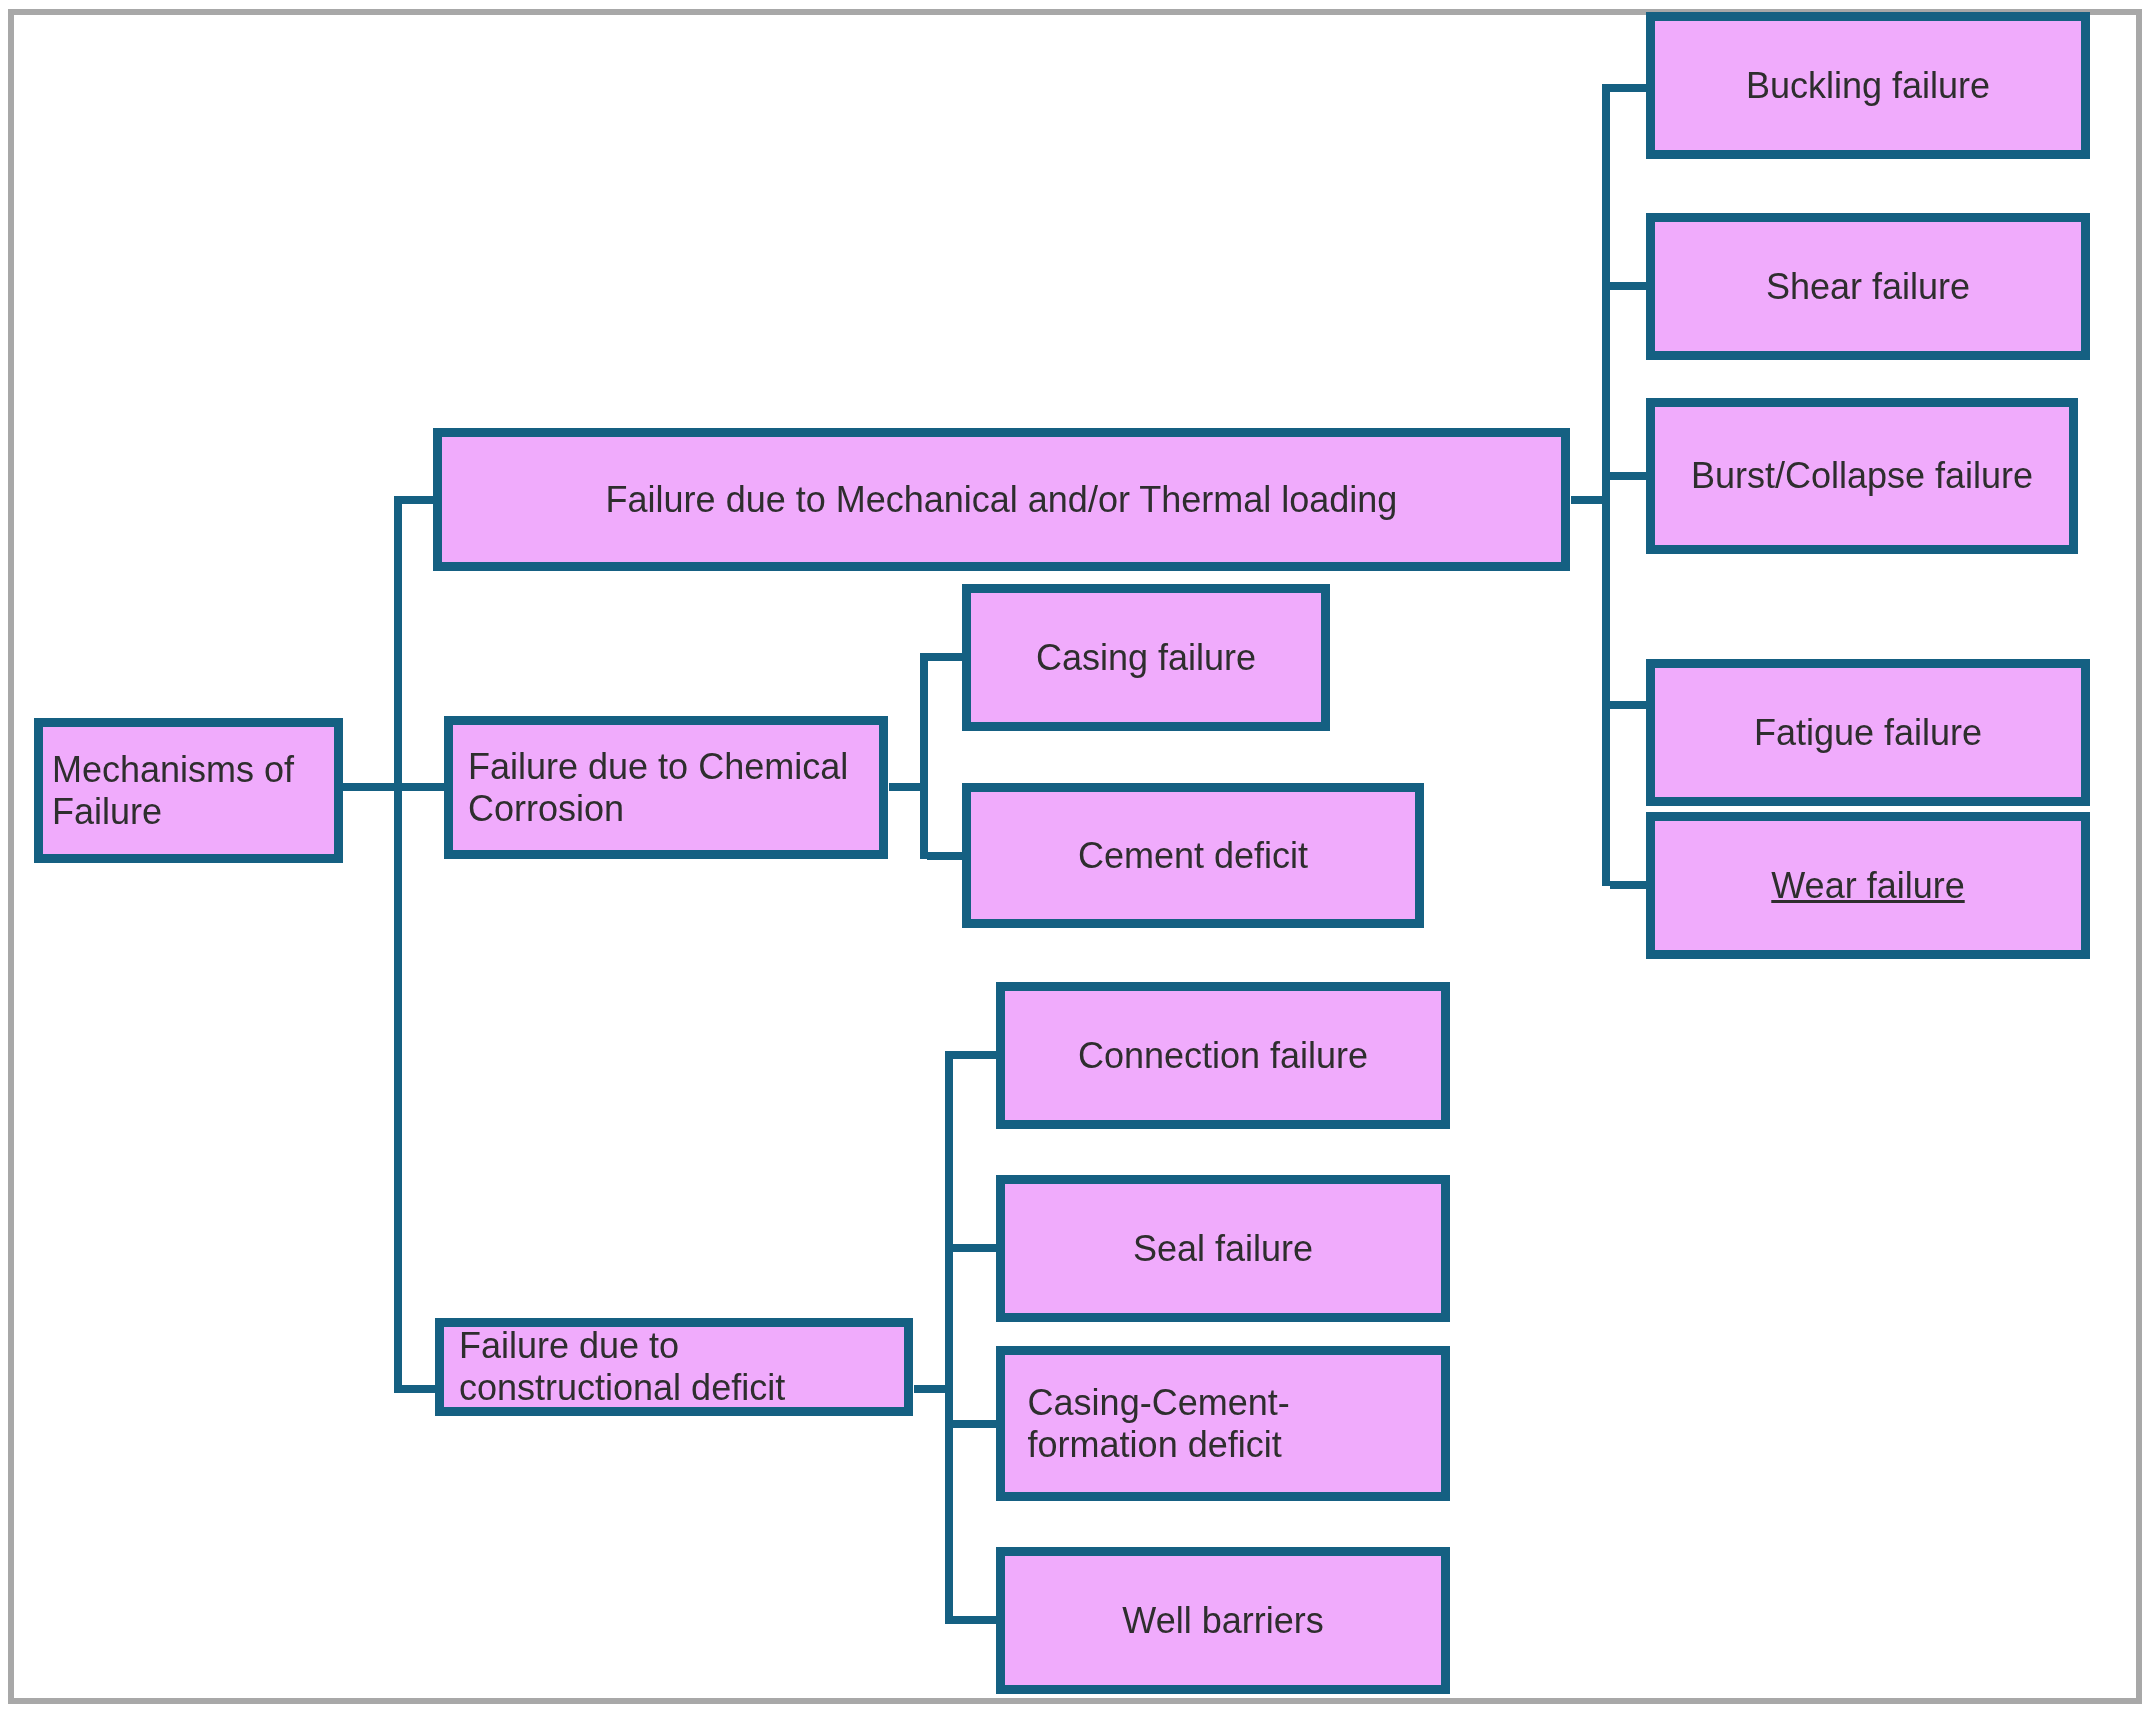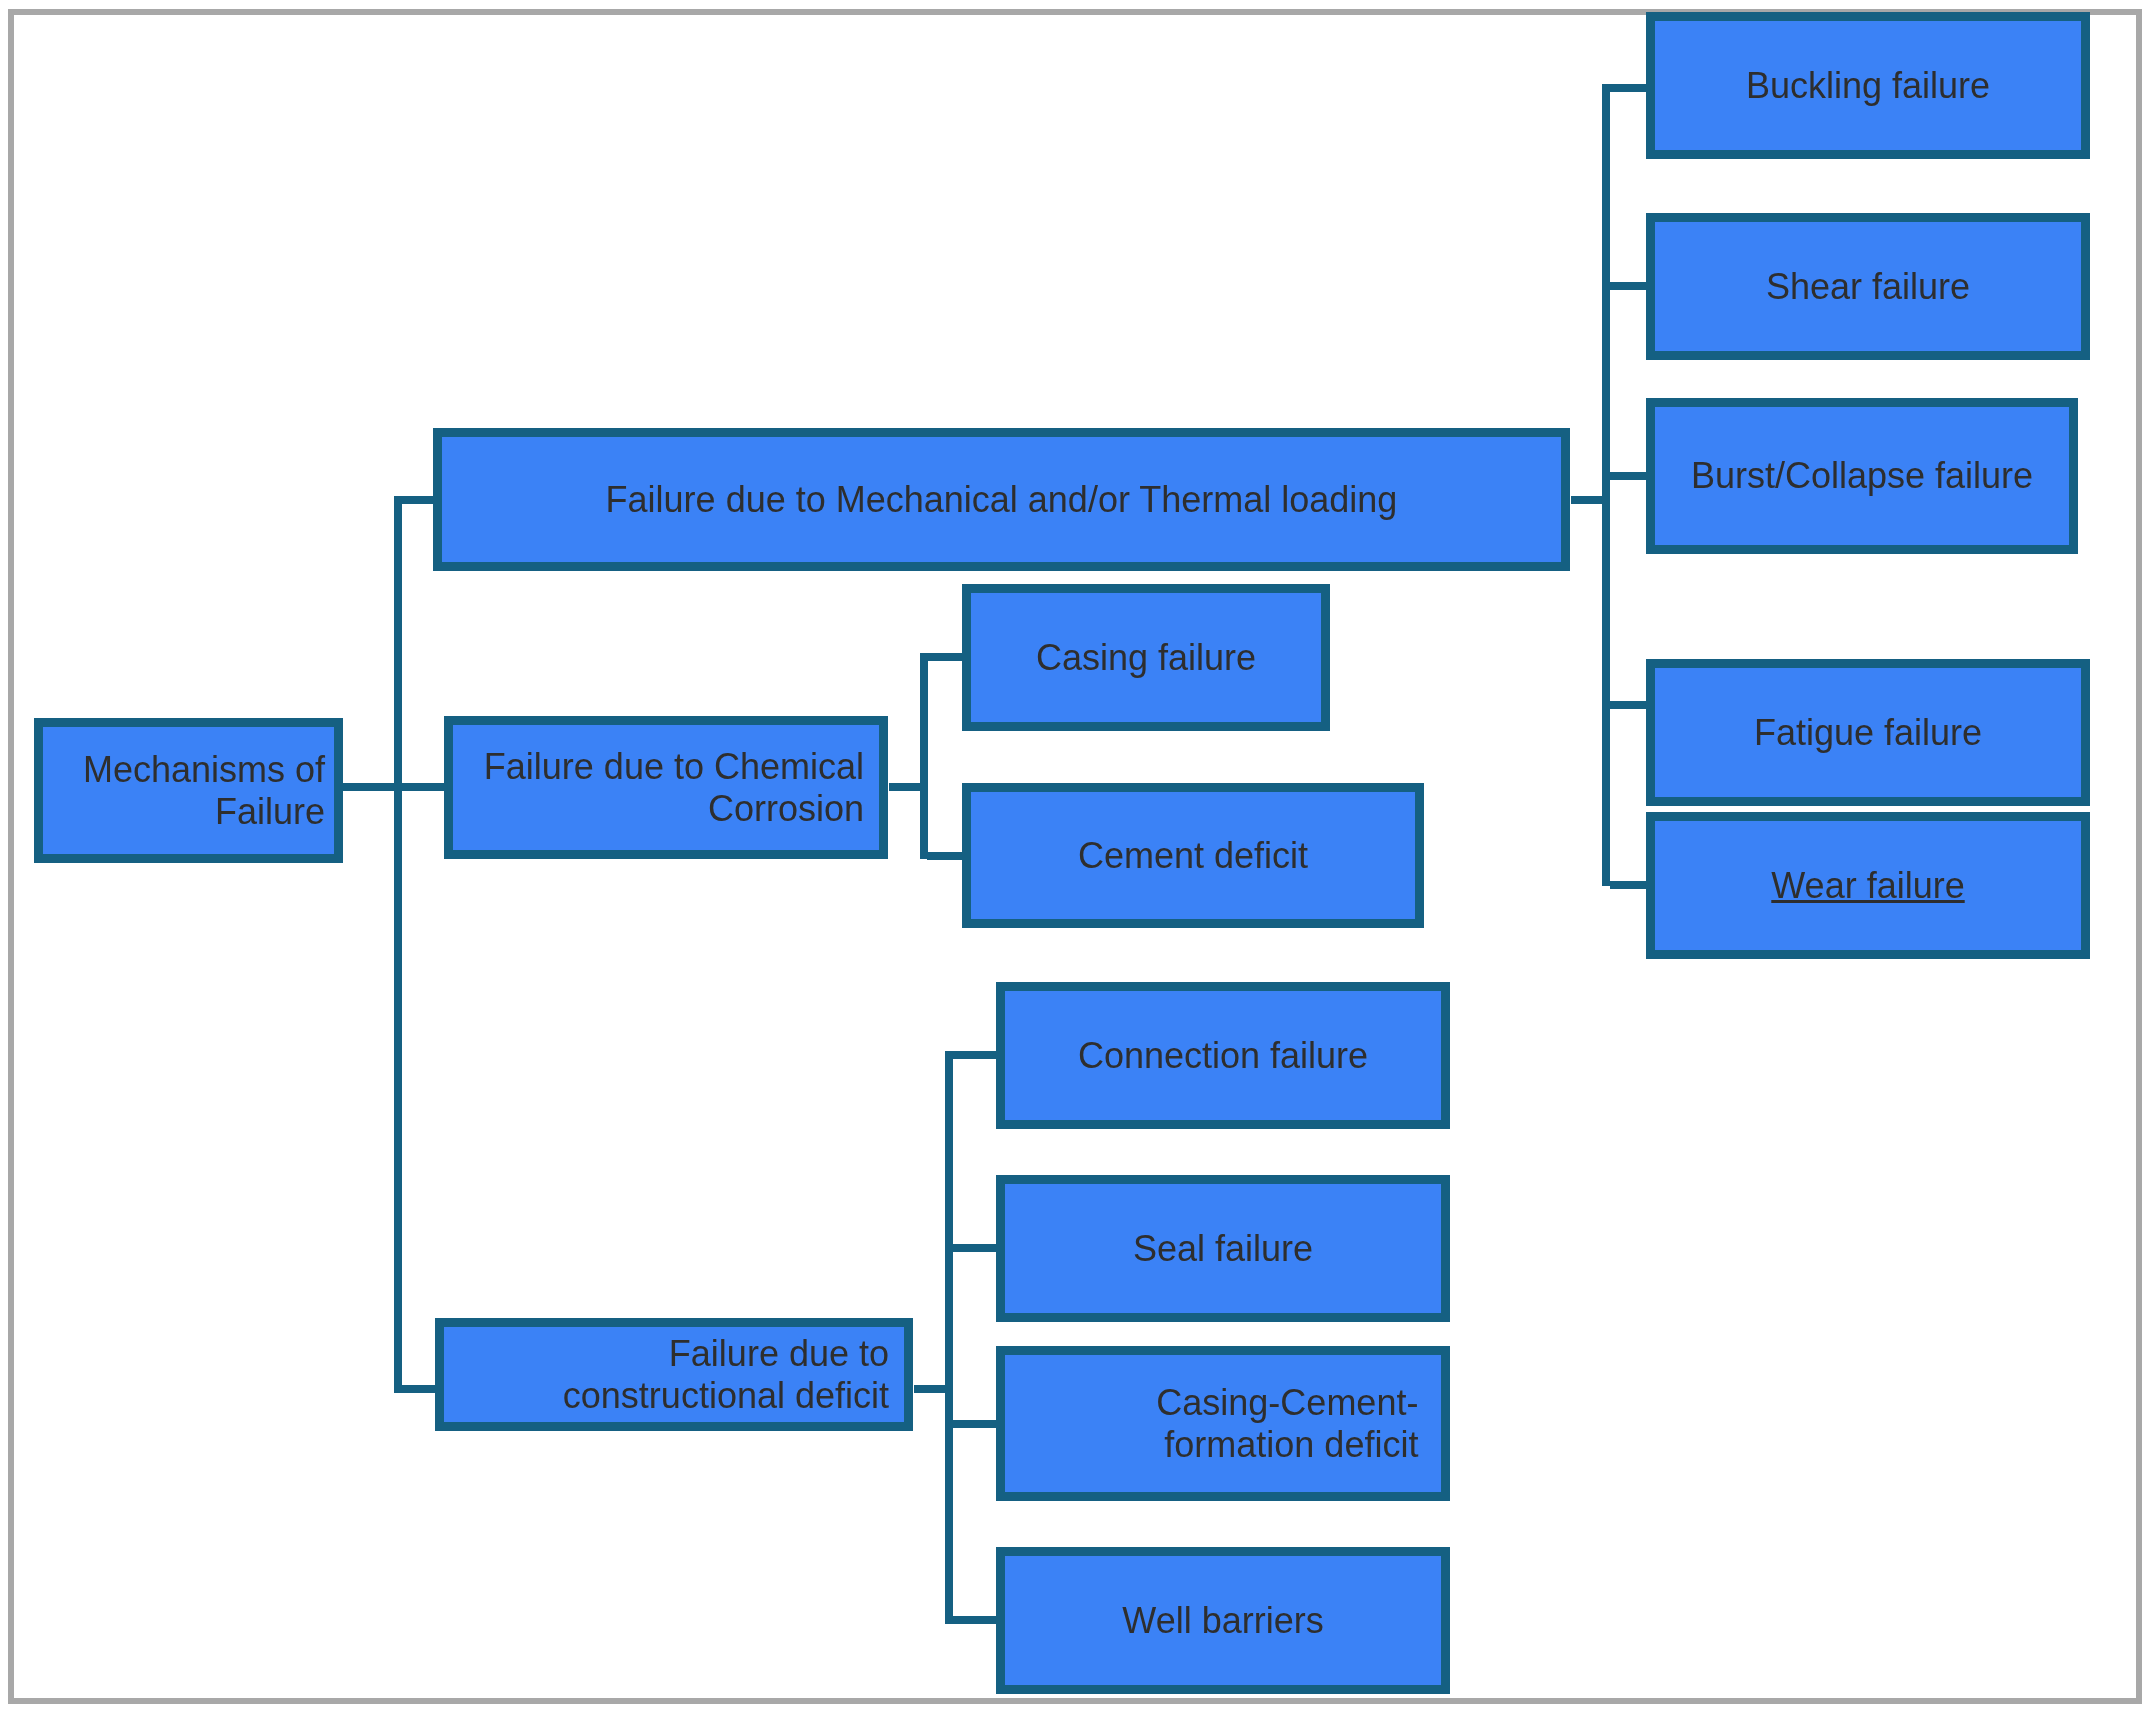--- a/index.html
+++ b/index.html
@@ -24,26 +24,26 @@
     width: 2134px;
     height: 1695px;
     border: 6.8px solid var(--frame);
     background: #ffffff;
     box-sizing: border-box;
   }
   .box {
     position: absolute;
     box-sizing: border-box;
     border: 9.8px solid var(--accent);
-    background: #3b82f6;
+    background: #f0abfc;
     color: var(--text);
     display: flex;
     align-items: center;
     justify-content: center;
-    text-align: right;
+    text-align: left;
     font-size: 36px;
     line-height: 1.16;
     padding: 0 22.6px;
   }
   .box.narrow { padding: 0 9px; }
   .box.wide   { padding: 0 15px; }
   .box.leaf-r { padding: 0 33px; }
   .line {
     position: absolute;
     background: var(--accent);
@@ -83,21 +83,21 @@
   <div class="line" style="left:953px; top:1244px; width:43px; height:7.5px;"></div>
   <div class="line" style="left:953px; top:1420px; width:43px; height:7.5px;"></div>
   <div class="line" style="left:953px; top:1616px; width:43px; height:7.5px;"></div>
 
   <div class="box narrow" style="left:34px; top:718px; width:309px; height:145px;">Mechanisms of Failure</div>
 
   <div class="box" style="left:433px; top:428px; width:1137px; height:143px;">Failure due to Mechanical and/or Thermal loading</div>
 
   <div class="box wide" style="left:444px; top:716px; width:444px; height:143px;">Failure due to Chemical Corrosion</div>
 
-  <div class="box wide" style="left:435px; top:1318px; width:478px; height:113px;">Failure due to constructional deficit</div>
+  <div class="box wide" style="left:435px; top:1318px; width:478px; height:98px;">Failure due to constructional deficit</div>
 
   <div class="box leaf-r" style="left:1646px; top:12px; width:444px; height:147px;">Buckling failure</div>
 
   <div class="box leaf-r" style="left:1646px; top:213px; width:444px; height:147px;">Shear failure</div>
 
   <div class="box leaf-r" style="left:1646px; top:398px; width:432px; height:156px;">Burst/Collapse failure</div>
 
   <div class="box leaf-r" style="left:1646px; top:631px; width:444px; height:147px;margin-top:28px;">Fatigue failure</div>
 
   <div class="box leaf-r" style="left:1646px; top:812px; width:444px; height:147px;text-decoration:underline;">Wear failure</div>

